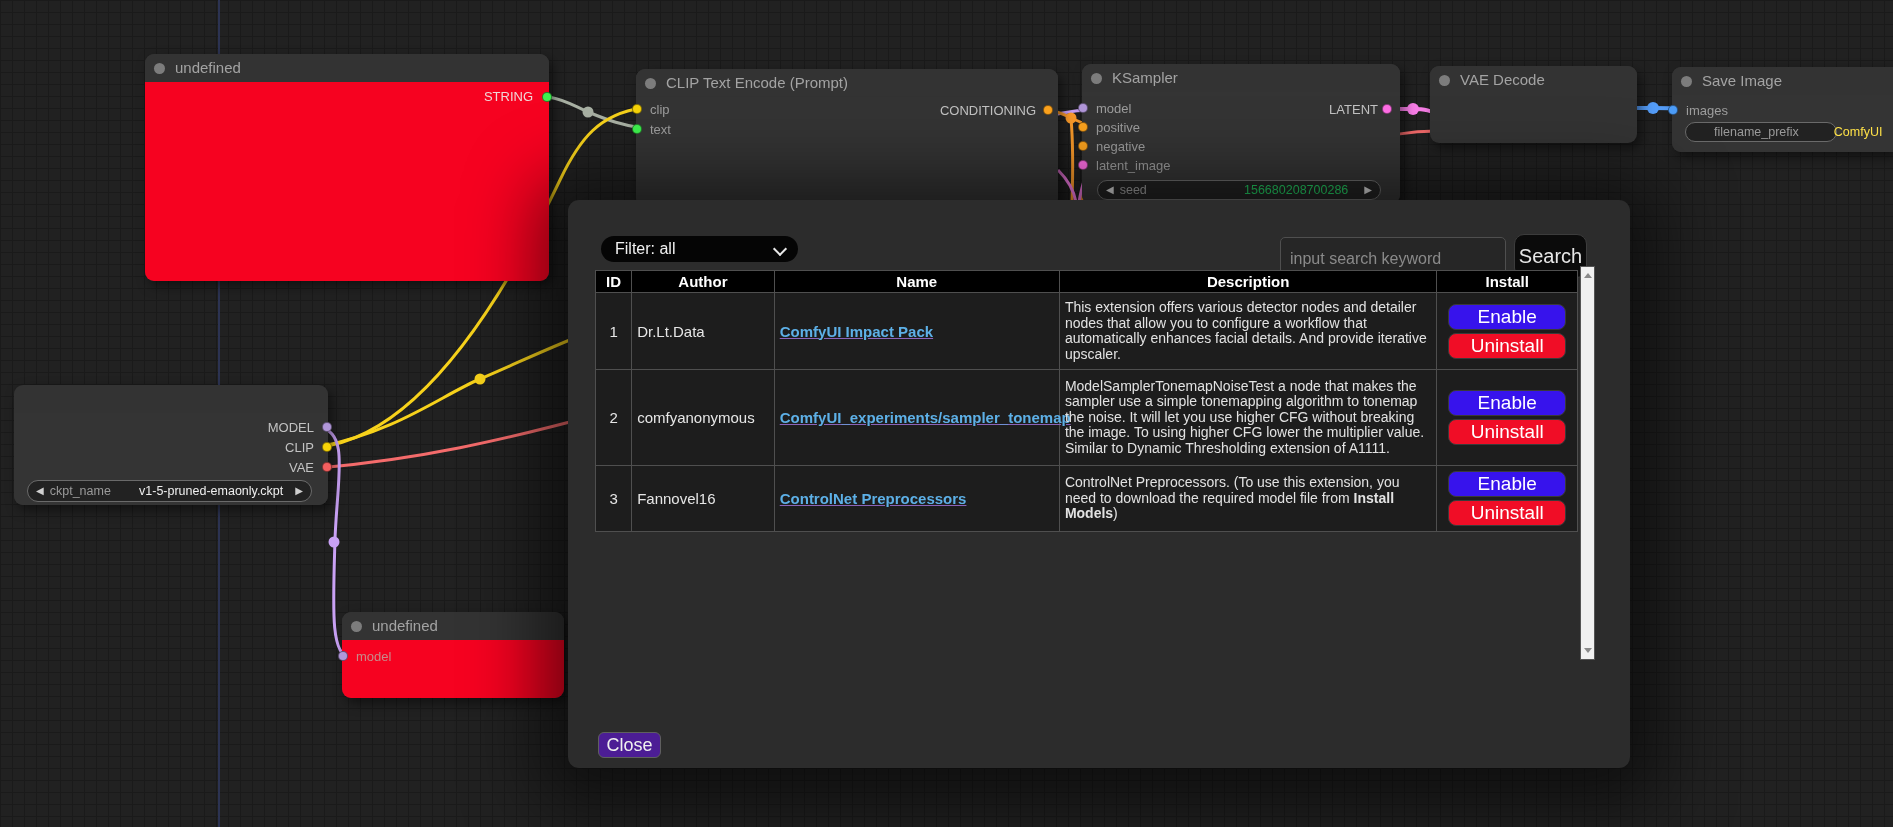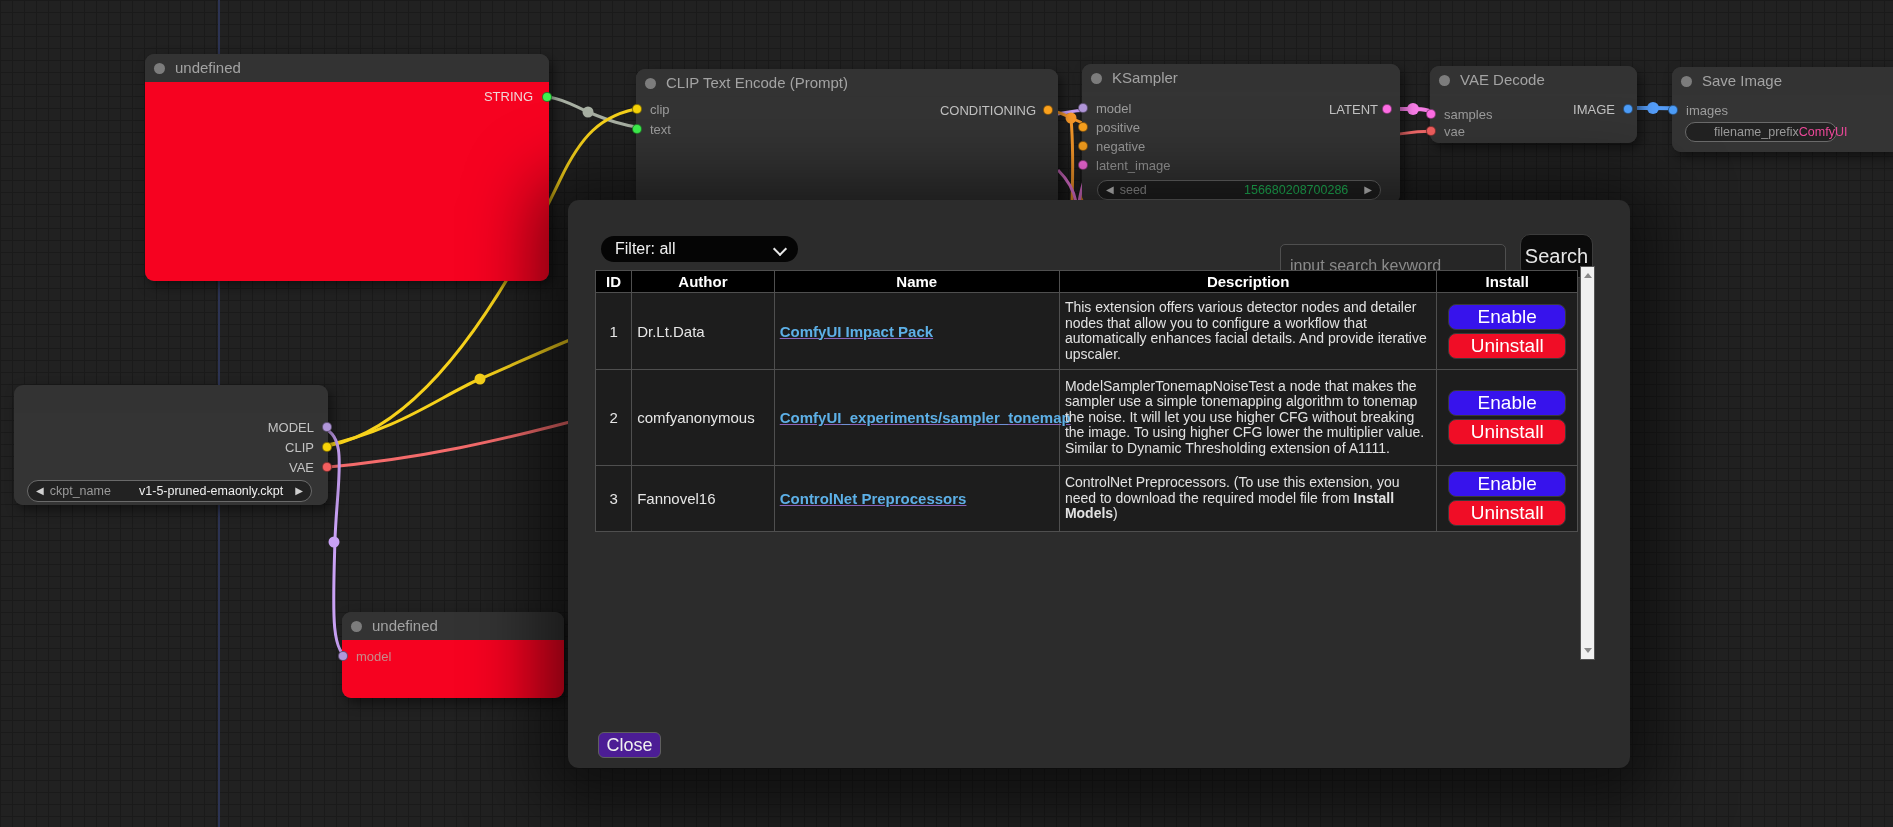--- a/index.html
+++ b/index.html
@@ -35,24 +35,24 @@
   .widget .gap{width:16px;}
   
   .modal{position:absolute;left:568px;top:200px;width:1062px;height:568px;z-index:10;
     background:#2c2c2c;border-radius:11px;
     box-shadow:0 10px 70px 30px rgba(0,0,0,.55);}
   .filter-pill{position:absolute;left:33px;top:36px;width:197px;height:26px;background:#050505;
     border-radius:13px;color:#f2f2f2;font-size:16px;line-height:26px;padding:0 14px;box-sizing:border-box;cursor:default;}
   .filter-pill .chev{position:absolute;right:13px;top:8px;width:8px;height:8px;border-right:2px solid #e8e8e8;
     border-bottom:2px solid #e8e8e8;transform:rotate(45deg);}
   .search-input{position:absolute;left:712px;top:37px;width:226px;height:43px;background:#262626;
-    border:1px solid #4f4f4f;border-radius:5px;color:#cfcfcf;font-size:16px;padding:0 9px;box-sizing:border-box;outline:none;margin-top:7px;}
+    border:1px solid #4f4f4f;border-radius:5px;color:#cfcfcf;font-size:16px;padding:0 9px;box-sizing:border-box;outline:none;}
   .search-input::placeholder{color:#8a8a8a;}
   .search-btn{position:absolute;left:946px;top:34px;width:73px;height:44px;background:#0b0b0b;color:#e6e6e6;
-    border:1px solid #3c3c3c;border-radius:10px;font-size:20px;font-family:inherit;cursor:pointer;padding:0;margin-left:6px;}
+    border:1px solid #3c3c3c;border-radius:10px;font-size:20px;font-family:inherit;cursor:pointer;padding:0;}
   table.ext{position:absolute;left:27px;top:70px;width:983px;border-collapse:collapse;table-layout:fixed;
     font-size:15px;color:#e6e6e6;}
   table.ext th{background:#000;color:#fff;font-weight:bold;border:1px solid #4f4f4f;height:21px;padding:0 3px;}
   table.ext td{background:#1d1d1d;border:1px solid #4f4f4f;padding:2px 5px;vertical-align:middle;}
   td.c-id{text-align:center;}
   td.c-name a{color:#5db0e7;font-weight:bold;text-decoration:underline;text-decoration-color:#8a63b9;}
   td.c-desc{font-size:14px;line-height:15.5px;color:#e2e2e2;padding:3px 6px;}
   td.c-install{text-align:center;}
   .pill-btn{display:block;margin:3px auto;width:118px;height:26px;border:1px solid #3a3a3a;border-radius:8px;
     color:#fff;font-size:19px;line-height:24px;font-family:inherit;cursor:pointer;padding:0;}
@@ -156,41 +156,33 @@
         <span class="arrow">▶</span>
       </div>
     </div>
   </div>
 
   <div class="node" style="left:1430px;top:66px;width:207px;height:77px;">
     <div class="node-header">
       <span class="title-dot"></span>
       <span>VAE Decode</span>
     </div>
-    <div class="node-body">
-      <div class="dot" style="left:-4px;top:15px;background:#ff6ee5;"></div>
-      <div class="slot in" style="top:14px;">samples</div>
-      <div class="dot" style="left:-4px;top:32px;background:#f35f5f;"></div>
-      <div class="slot in" style="top:31px;">vae</div>
-      <div class="slot out" style="top:9px;right:22px;">IMAGE</div>
-      <div class="dot" style="right:4px;top:10px;background:#4d9df8;"></div>
-    </div>
   </div>
 
   <div class="node" style="left:1672px;top:67px;width:221px;height:85px;border-radius:9px 0 0 9px;">
     <div class="node-header" style="border-radius:9px 0 0 0;">
       <span class="title-dot"></span>
       <span>Save Image</span>
     </div>
     <div class="node-body" style="border-radius:0 0 0 9px;text-align:center;">
       <div class="dot" style="left:-4px;top:10px;background:#4d9df8;"></div>
       <div class="slot in" style="top:9px;">images</div>
       <div class="widget" style="left:13px;width:152px;top:27px;padding-left:28px;">
         <span class="wlabel" style="margin-left:0;">filename_prefix</span>
-        <span class="wvalue" style="color:#ec4899;">ComfyUI</span>
+        <span class="wvalue" style="color:#fde047;margin-left:35px;">ComfyUI</span>
       </div>
     </div>
   </div>
 
   <div class="node" style="left:14px;top:385px;width:314px;height:120px;">
     <div class="node-body">
       <div class="slot out" style="top:8px;">MODEL</div>
       <div class="dot" style="right:-4px;top:9px;background:#b197d9;"></div>
       <div class="slot out" style="top:28px;">CLIP</div>
       <div class="dot" style="right:-4px;top:29px;background:#f7d308;"></div>

